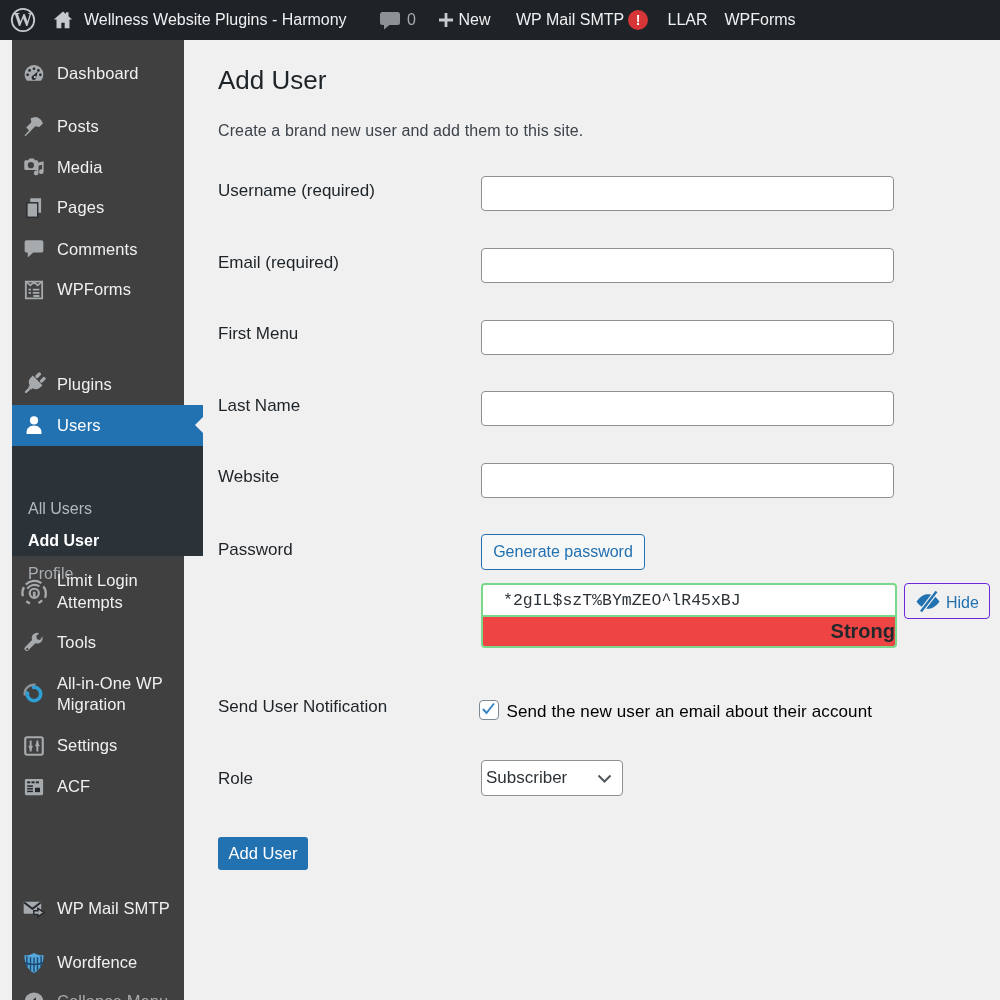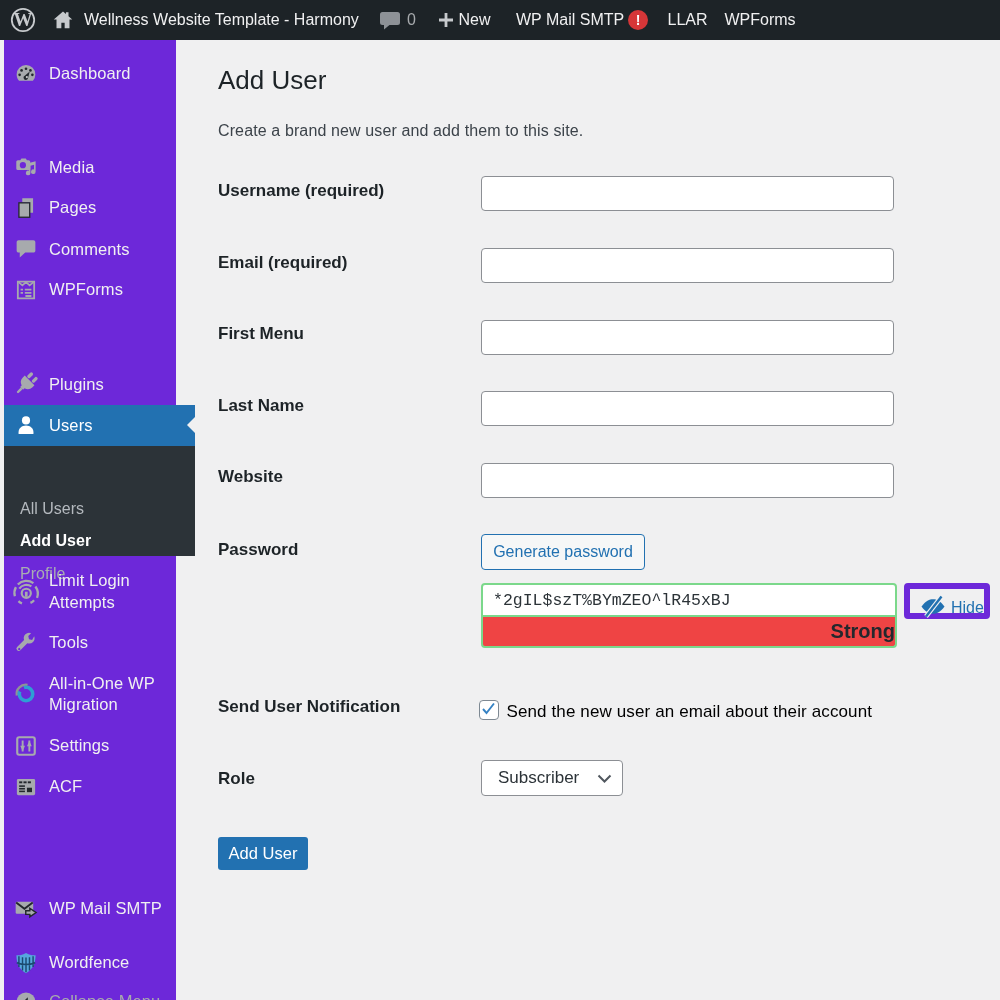--- a/index.html
+++ b/index.html
@@ -2,45 +2,45 @@
 <html><head>
 <meta charset="utf-8">
 <style>
   * { margin:0; padding:0; box-sizing:border-box; }
   html,body { width:1000px; height:1000px; overflow:hidden; background:#f0f0f1;
     font-family:"Liberation Sans", sans-serif; }
   #adminbar { position:absolute; left:0; top:0; width:1000px; height:40px;
     background:#1d2327; color:#f0f0f1; z-index:30; }
   .ab { position:absolute; top:0; height:40px; line-height:40px; font-size:16px;
     color:#f0f0f1; white-space:nowrap; }
-  #sidebar { position:absolute; left:4px; top:40px; width:172px; height:960px;
-    background:#6d28d9; z-index:20; }
+  #sidebar { position:absolute; left:12px; top:40px; width:172px; height:960px;
+    background:#404040; z-index:20; }
   .mi { position:absolute; left:0; width:191px; display:flex; align-items:center; }
   .mi .ico { position:absolute; left:10px; width:24px; height:24px; }
   .mi .txt { position:absolute; left:45px; font-size:16.5px; color:#f0f0f1; letter-spacing:0.1px; }
   .sub { font-size:16px; color:#b4b9be; position:absolute; left:16px; line-height:19px;margin-top:37px; }
   #content { position:absolute; left:191px; top:40px; width:809px; height:960px;
     background:#f0f0f1; }
   .abs { position:absolute; }
-  .lbl { position:absolute; left:218px; font-size:17px; line-height:1; font-weight:bold; color:#1d2327; }
+  .lbl { position:absolute; left:218px; font-size:17px; line-height:1; font-weight:normal; color:#1d2327; }
   .inp { position:absolute; left:481px; width:413px; height:35px; background:#fff;
     border:1px solid #8c8f94; border-radius:4px; }
 </style>
 </head>
 <body>
 
 <div id="adminbar">
   <svg class="abs" style="left:10px;top:7px" width="26" height="26" viewBox="0 0 26 26">
     <circle cx="13" cy="13" r="11.2" fill="none" stroke="#c7cacd" stroke-width="1.8"></circle>
     <text x="13" y="19.3" font-size="19" font-weight="bold" text-anchor="middle" fill="#c7cacd" font-family="Liberation Serif, serif">W</text>
   </svg>
   <svg class="abs" style="left:52px;top:9px" width="22" height="22" viewBox="0 0 20 20">
     <path fill="#c7cacd" d="M10 2.2 1.6 9.6h2.5v8h4.4v-5h3v5h4.4v-8h2.5l-3.4-3V3h-2.3v1.6z"></path>
   </svg>
-  <div class="ab" style="left:84px">Wellness Website Template - Harmony</div>
+  <div class="ab" style="left:84px">Wellness Website Plugins - Harmony</div>
   <svg class="abs" style="left:380px;top:12px" width="21" height="18" viewBox="0 0 21 18">
     <path fill="#8d9196" d="M2.5 0h15A2.5 2.5 0 0 1 20 2.5v8a2.5 2.5 0 0 1-2.5 2.5H9.5L4 17.5V13H2.5A2.5 2.5 0 0 1 0 10.5v-8A2.5 2.5 0 0 1 2.5 0z"></path>
   </svg>
   <div class="ab" style="left:407px;color:#a7aaad">0</div>
   <svg class="abs" style="left:439px;top:13px" width="14" height="14" viewBox="0 0 14 14">
       <path stroke="#c7cacd" stroke-width="2.8" d="M7 0v14M0 7h14"></path>
     </svg>
   <div class="ab" style="left:458.5px">New</div>
   <div class="ab" style="left:516px">WP Mail SMTP</div>
   <div class="abs" style="left:628px;top:10px;width:20px;height:20px;border-radius:50%;background:#d63638;color:#fff;font-size:14px;font-weight:bold;text-align:center;line-height:20px">!</div>
@@ -56,20 +56,26 @@
           <circle cx="4.7" cy="10.7" r="1.1"></circle>
           <circle cx="6.3" cy="7" r="1.1"></circle>
           <circle cx="10" cy="5.6" r="1.1"></circle>
           <circle cx="13.7" cy="7" r="1.1"></circle>
           <circle cx="15.3" cy="10.7" r="1.1"></circle>
           <path d="M13.1 7.9 9.2 11.3a1.9 1.9 0 1 0 2.5 2.1z"></path>
         </g>
         <circle cx="10.7" cy="12.6" r="0.9" fill="#c8cacc"></circle>
       </svg>
     <span class="txt">Dashboard</span>
+  </div>
+  <div class="mi" style="top:66px;height:41px">
+    <svg class="ico" viewBox="0 0 20 20">
+        <path fill="#a7aaad" d="M10.9 1.7c3.1.2 5.8 2.4 6.5 5.4l-2.9 2.9-3.4-.6-4.3 4.3-3.3-3.3 4.3-4.3-.6-3.4zM6.3 12.2l1.1 1.1-4.6 4.5-.7-.7z"></path>
+      </svg>
+    <span class="txt">Posts</span>
   </div>
   <div class="mi" style="top:106.5px;height:41px">
     <svg class="ico" viewBox="0 0 20 20">
         <path fill="#a7aaad" d="M3.2 4.3h2l1-1.3h3.6l1 1.3h1.4c.7 0 1.3.6 1.3 1.3v5.6c0 .7-.6 1.3-1.3 1.3H3.2a1.3 1.3 0 0 1-1.3-1.3V5.6c0-.7.6-1.3 1.3-1.3zm4.2 1.6a2.6 2.6 0 1 0 0 5.2 2.6 2.6 0 0 0 0-5.2z"></path>
         <path fill="#a7aaad" d="M18 5.3v8.6a1.9 1.9 0 1 1-1.3-1.8v-4l-3 .9v5.9a1.9 1.9 0 1 1-1.3-1.8V6.7z"></path>
       </svg>
     <span class="txt">Media</span>
   </div>
   <div class="mi" style="top:147px;height:41px">
     <svg class="ico" viewBox="0 0 20 20">
@@ -210,40 +216,40 @@
 <div class="lbl" style="top:325px">First Menu</div>
 <div class="inp" style="top:319.5px"></div>
 <div class="lbl" style="top:396.5px">Last Name</div>
 <div class="inp" style="top:391px"></div>
 <div class="lbl" style="top:468px">Website</div>
 <div class="inp" style="top:462.5px"></div>
 
 <div class="lbl" style="top:541px">Password</div>
 <div class="abs" style="left:481px;top:534px;width:164px;height:36px;border:1px solid #2271b1;border-radius:4px;background:#f6f7f7;color:#2271b1;font-size:16px;text-align:center;line-height:34px">Generate password</div>
 
-<div class="abs" style="left:481px;top:583px;width:416px;height:34px;background:#fff;border:2px solid #7bd88b;border-radius:4px 4px 0 0;font-family:'Liberation Mono',monospace;font-size:16.5px;color:#2c3338;line-height:31px;padding-left:10px">*2gIL$szT%BYmZEO^lR45xBJ</div>
+<div class="abs" style="left:481px;top:583px;width:416px;height:34px;background:#fff;border:2px solid #7bd88b;border-radius:4px 4px 0 0;font-family:'Liberation Mono',monospace;font-size:16.5px;color:#2c3338;line-height:31px;padding-left:20px">*2gIL$szT%BYmZEO^lR45xBJ</div>
 <div class="abs" style="left:481px;top:617px;width:416px;height:31px;background:#ef4444;border:2px solid #7bd88b;border-top:none;border-radius:0 0 4px 4px;font-size:20px;font-weight:bold;color:#23282d;text-align:right;line-height:29px">Strong</div>
 
-<div class="abs" style="left:904px;top:583px;width:86px;height:36px;border:6px solid #6d28d9;border-radius:4px;color:#2271b1;font-size:16.5px">
+<div class="abs" style="left:904px;top:583px;width:86px;height:36px;border:1px solid #6d28d9;border-radius:4px;color:#2271b1;font-size:16.5px">
   <svg class="abs" style="left:10px;top:6px" width="26" height="23" viewBox="0 0 26 23">
     <path fill="#2271b1" d="M1.5 11.5C5.5 6 9.6 4.2 13 4.2s7.5 1.8 11.5 7.3c-4 5.5-8.1 7.3-11.5 7.3S5.5 17 1.5 11.5z"></path>
     <path d="M21.5 1.5 6 21.5" stroke="#f0f0f1" stroke-width="4.6" fill="none"></path>
     <path d="M21.5 1.5 6 21.5" stroke="#2271b1" stroke-width="2.4" fill="none"></path>
   </svg>
   <span class="abs" style="left:41px;top:9px;font-size:16px;line-height:1.2">Hide</span>
 </div>
 
 <div class="lbl" style="top:698px">Send User Notification</div>
 <div class="abs" style="left:479px;top:700px;width:20px;height:20px;background:#fff;border:1px solid #7e8993;border-radius:4px">
   <svg class="abs" style="left:1px;top:0px" width="15" height="15" viewBox="0 0 15 15">
       <path fill="none" stroke="#3582c4" stroke-width="1.9" d="m2 8 3.5 4L13 2.5"></path>
     </svg>
 </div>
 <div class="abs" style="left:506.5px;top:703px;font-size:17px;line-height:1;letter-spacing:0.12px;color:#000000">Send the new user an email about their account</div>
 
 <div class="lbl" style="top:769.5px">Role</div>
-<div class="abs" style="left:481px;top:759.5px;width:142px;height:36px;background:#fff;border:1px solid #8c8f94;border-radius:4px;font-size:17px;color:#2c3338;line-height:34px;padding-left:16px">Subscriber
+<div class="abs" style="left:481px;top:759.5px;width:142px;height:36px;background:#fff;border:1px solid #8c8f94;border-radius:4px;font-size:17px;color:#2c3338;line-height:34px;padding-left:4px">Subscriber
   <svg class="abs" style="right:10px;top:13px" width="15" height="10" viewBox="0 0 15 10">
       <path fill="none" stroke="#50575e" stroke-width="2" d="m1.5 1.5 6 6 6-6"></path>
     </svg>
 </div>
 
 <div class="abs" style="left:218px;top:837px;width:90px;height:33px;background:#2271b1;border-radius:3px;color:#fff;font-size:16.5px;text-align:center;line-height:32px">Add User</div>
 
 </body></html>

